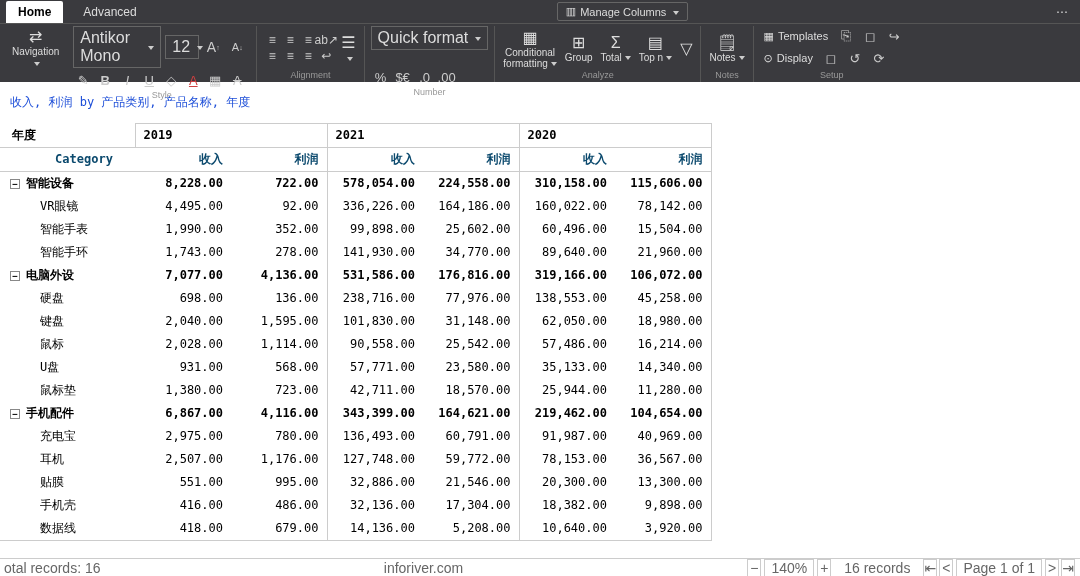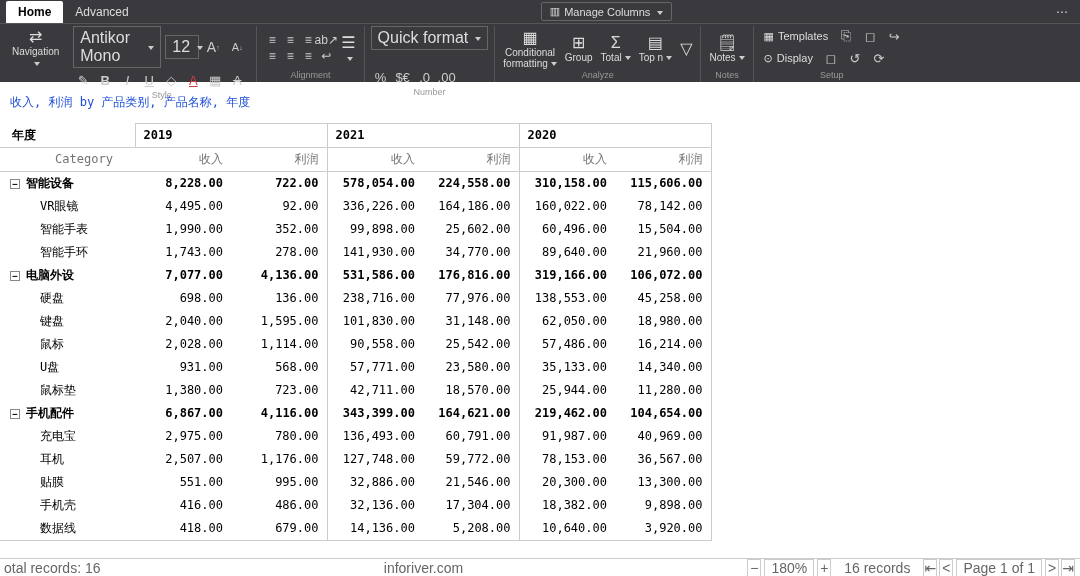--- a/index.html
+++ b/index.html
@@ -1,19 +1,19 @@
 <!DOCTYPE html>
 <html><head>
 <meta charset="utf-8">
 <style>
   * { box-sizing: border-box; margin: 0; padding: 0; }
   body { font-family: "Segoe UI", Arial, sans-serif; font-size: 12px; background: #fff; color: #000; width: 1080px; height: 576px; overflow: hidden; position: relative; }
   
   .ribbon { background: #3a3a3e; color: #ddd; height: 82px; }
-  .tabs-row { display: flex; align-items: center; height: 24px; border-bottom: 1px solid #555; padding-left: 6px; gap: 0; }
+  .tabs-row { display: flex; align-items: center; height: 24px; border-bottom: 1px solid #555; padding-left: 6px; gap: 8px; }
   .tab { padding: 4px 12px; cursor: pointer; font-size: 12px; }
   .tab.active { background: #fff; color: #000; font-weight: 600; border-radius: 2px 2px 0 0; }
   .manage-cols { margin-left: 400px; border: 1px solid #666; padding: 2px 8px; border-radius: 2px; display: flex; align-items: center; gap: 4px; font-size: 11px; }
   .dots { margin-left: auto; margin-right: 10px; cursor: pointer; letter-spacing: 2px;}
   .ribbon-body { display: flex; height: 58px; padding: 2px 4px 0 4px; }
   .rg { display: flex; flex-direction: column; justify-content: space-between; border-right: 1px solid #555; padding: 0 6px; height: 56px; }
   .rg-label { font-size: 9px; color: #999; text-align: center; padding-bottom: 2px; }
   .rg-content { display: flex; align-items: center; gap: 4px; flex: 1; }
   .btn-stack { display: flex; flex-direction: column; align-items: center; gap: 0px; font-size: 11px; cursor: pointer; padding: 0 2px;}
   .btn-stack .ico { font-size: 16px; }
@@ -29,21 +29,21 @@
   
   .caption { padding: 12px 10px; font-family: "Consolas", monospace; font-size: 12px; color: #1d4ed8; }
   
   .table-wrap { font-family: "Consolas", monospace; font-size: 12px; }
   table { border-collapse: collapse; }
   th, td { padding: 3px 8px; white-space: nowrap; }
   .col-cat { width: 135px; }
   .col-num { width: 96px; text-align: right; }
   .hdr-year-row th { border: 1px solid #ccc; text-align: left; font-weight: 600; background: #fff; }
   .hdr-year-row th:first-child { border-left: none; border-top: none; font-weight: 600; padding-left: 12px;}
-  .hdr-metric-row th { border-bottom: 1px solid #ccc; font-weight: 400; color: #737373; text-align: right; padding-left: 41px; }
+  .hdr-metric-row th { border-bottom: 1px solid #ccc; font-weight: 700; color: #0c4a6e; text-align: right; padding-left: 41px; }
   .hdr-metric-row th:first-child { text-align: center; }
   .hdr-metric-row th.b-r { border-right: 1px solid #ccc; }
   tbody td.b-r { border-right: 1px solid #ccc; }
   tbody tr.group td { font-weight: 700; }
   tbody tr td:first-child { text-align: left; padding-left: 22px; }
   tbody tr.child td:first-child { padding-left: 40px; font-weight: 400; margin-top: 24px; }
   tbody tr.group td:first-child { padding-left: 10px; }
   .toggle { display:inline-block; width:10px; height:10px; border:1px solid #888; font-size:9px; line-height:8px; text-align:center; margin-right:6px; }
   tbody tr:last-child td { border-bottom: 1px solid #ccc; }
   
@@ -385,21 +385,21 @@
       </tbody>
   </table>
 </div>
 
 <div class="status">
   <span>otal records: 16</span>
   <span class="spacer"></span>
   <span>inforiver.com</span>
   <span class="spacer"></span>
   <span class="zb">−</span>
-  <span class="zoom-box">180%</span>
+  <span class="zoom-box">140%</span>
   <span class="zb">+</span>
   <span class="sep"></span>
   <span>16 records</span>
   <span class="sep"></span>
   <span class="pgr">
     <span class="zb">⇤</span>
     <span class="zb">&lt;</span>
     <span class="zoom-box">Page 1 of 1</span>
     <span class="zb">&gt;</span>
     <span class="zb">⇥</span>

